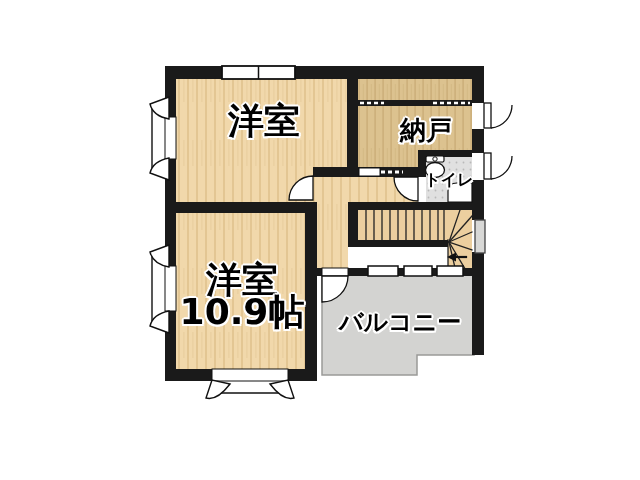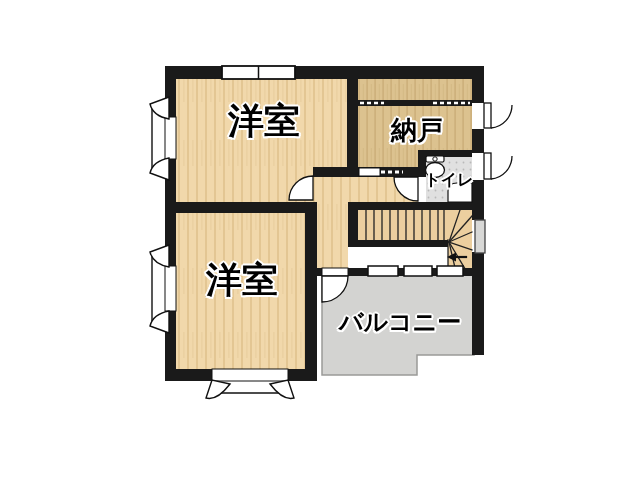--- a/index.html
+++ b/index.html
@@ -189,20 +189,21 @@
       <rect x="426" y="156" width="18" height="6" rx="1.5" fill="#fff" stroke="#111" stroke-width="1.2"></rect>
       <ellipse cx="435" cy="170" rx="9.5" ry="7.5" fill="#fff" stroke="#111" stroke-width="1.3"></ellipse>
       <circle cx="435" cy="159" r="2.2" fill="none" stroke="#111" stroke-width="1"></circle>
       <path d="M448,202 L448,191 Q448,183 457,183 L472,183 L472,202 Z" fill="#fff" stroke="#111" stroke-width="1.2"></path>
     </g>
   </svg>
 
   <div class="lbl lbl-room" style="left:264px;top:103px;">洋室</div>
 
   <div class="lbl lbl-room" style="left:242px;top:262px;">洋室</div>
-
-
-  <div class="lbl lbl-nando" style="left:417px;top:117px;">納戸</div>
+  <div class="lbl lbl-room" style="left:242px;top:294px;">10.9帖</div>
+
+
+  <div class="lbl lbl-nando" style="left:417px;top:117px;padding-left:18px;">納戸</div>
 
   <div class="lbl lbl-toilet" style="left:449px;top:172px;">トイレ</div>
 
   <div class="lbl lbl-balcony" style="left:400px;top:310px;">バルコニー</div>
 </div>
 
 </body></html>

